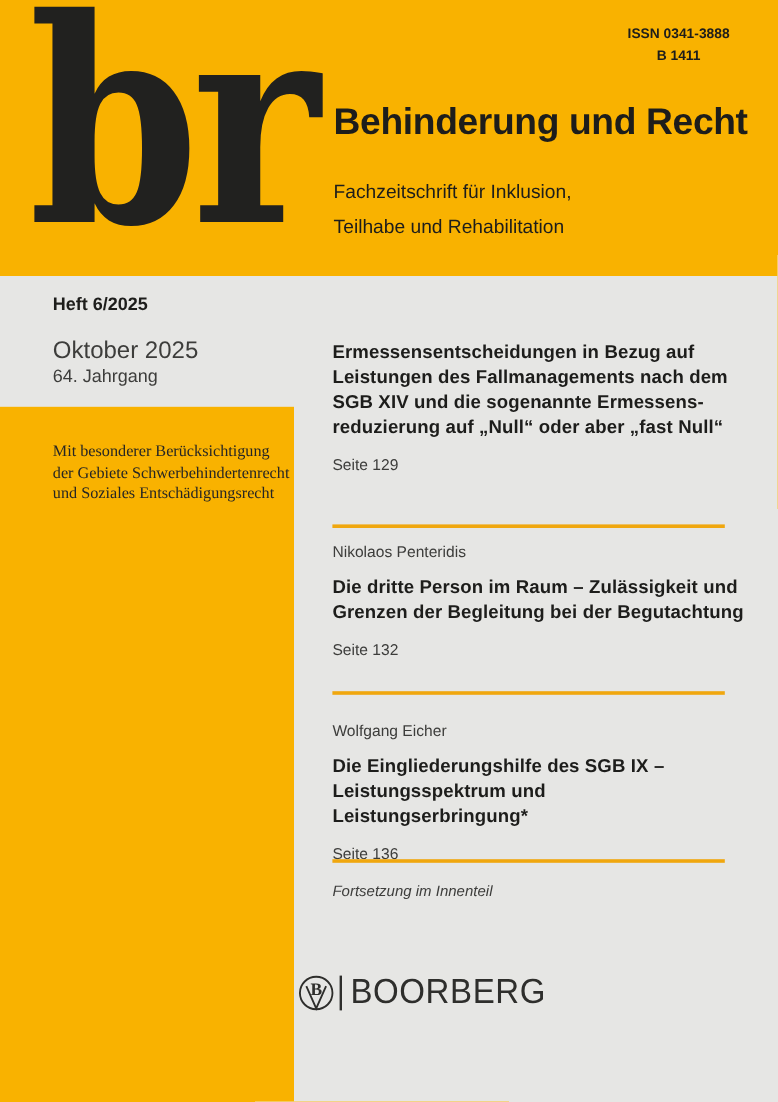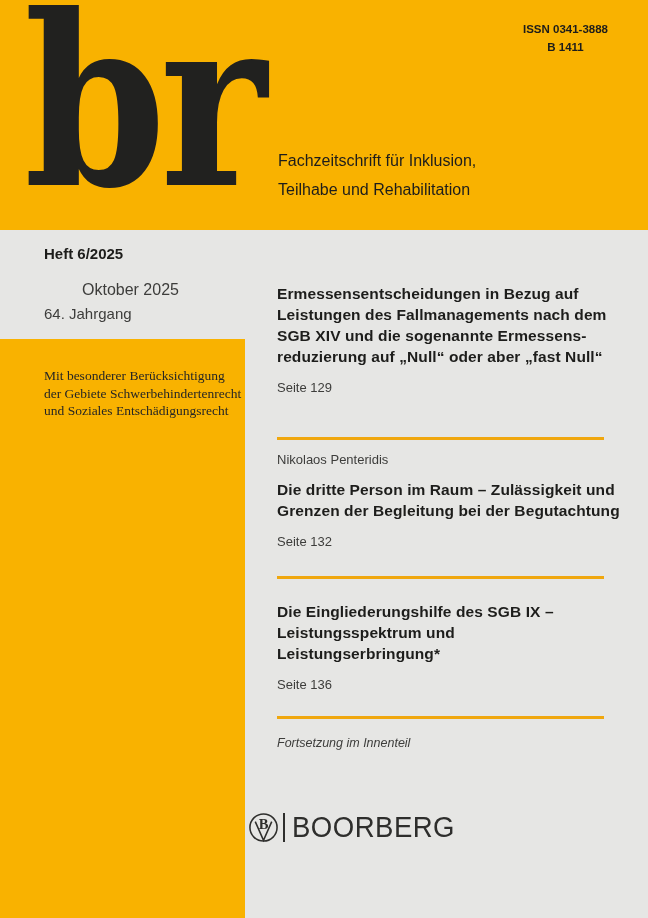--- a/index.html
+++ b/index.html
@@ -22,21 +22,21 @@
                     letter-spacing:-.3px; color:#1D1D1B; }
   .masthead-sub   { position:absolute; left:278px; top:147px; font-size:16px; line-height:28.5px;
                     color:#1D1D1B; }
 
   
   .gray-panel { position:absolute; left:0; top:230px; width:648px; height:688px; background:#E6E6E4; }
   .yellow-box { position:absolute; left:0; top:339px; width:245px; height:579px; background:#F9B200; }
 
   
   .heft   { position:absolute; left:44px; top:245px; font-size:15px; font-weight:bold; color:#1D1D1B; }
-  .month  { position:absolute; left:44px; top:281px; font-size:16px; color:#3D3D3B;margin-left:38px; }
+  .month  { position:absolute; left:44px; top:281px; font-size:20px; color:#3D3D3B; }
   .volume { position:absolute; left:44px; top:305px; font-size:15px; color:#3D3D3B; }
   .focus  { position:absolute; left:44px; top:367px; font-family:"Liberation Serif","DejaVu Serif",serif;
             font-size:13.5px; line-height:17.5px; color:#262624; }
 
   
   .article { position:absolute; left:277px; width:345px; }
   .article .author   { font-size:13px; color:#3D3D3B; margin-bottom:12px; }
   .article .title    { font-size:15.5px; font-weight:bold; line-height:21px; color:#1D1D1B;
                        letter-spacing:.1px; }
   .article .page-ref { font-size:13px; color:#3D3D3B; margin-top:13px; }
@@ -60,20 +60,21 @@
 
 <div class="page">
 
   <div class="issn-block">
     <div>ISSN 0341-3888</div>
     <div>B 1411</div>
   </div>
 
   <div class="logo">br</div>
 
+  <div class="masthead-title">Behinderung und Recht</div>
   <div class="masthead-sub">
     <div>Fachzeitschrift für Inklusion,</div>
     <div>Teilhabe und Rehabilitation</div>
   </div>
 
   <div class="gray-panel"></div>
   <div class="yellow-box"></div>
 
   <div class="heft">Heft 6/2025</div>
   <div class="month">Oktober 2025</div>
@@ -100,20 +101,21 @@
     <div class="author">Nikolaos Penteridis</div>
     <div class="title">
       <div>Die dritte Person im Raum – Zulässigkeit und</div>
       <div>Grenzen der Begleitung bei der Begutachtung</div>
     </div>
     <div class="page-ref">Seite 132</div>
   </div>
   <div class="rule r2"></div>
 
   <div class="article a3">
+    <div class="author">Wolfgang Eicher</div>
     <div class="title">
       <div>Die Eingliederungshilfe des SGB IX –</div>
       <div>Leistungsspektrum und Leistungserbringung*</div>
     </div>
     <div class="page-ref">Seite 136</div>
   </div>
   <div class="rule r3"></div>
 
   <div class="continuation">Fortsetzung im Innenteil</div>
 

